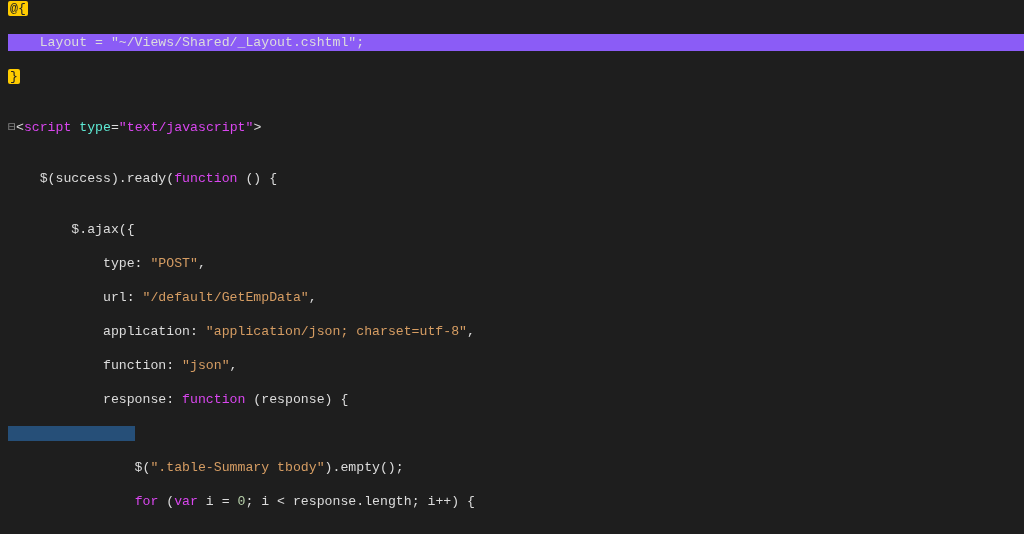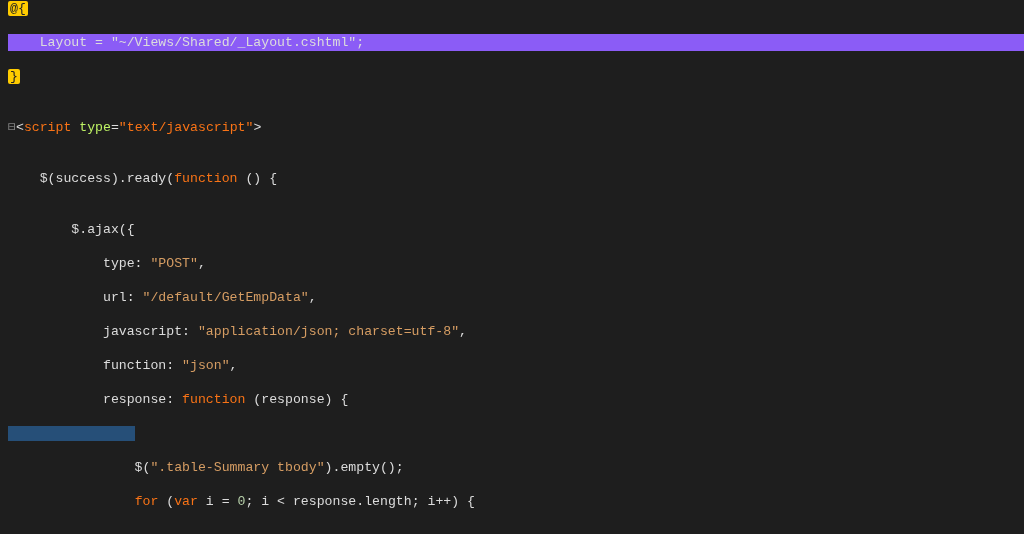--- a/index.html
+++ b/index.html
@@ -13,23 +13,23 @@
   pre.code {
     margin: 0;
     padding: 0 0 0 8px;
     font-family: Consolas, "Courier New", monospace;
     font-size: 13.2px;
     line-height: 17px;
     color: #dcdcdc;
     white-space: pre;
     position: relative;
   }
-  .tok-key    { color: #f97316; }           
+  .tok-key    { color: #d946ef; }           
   .tok-str    { color: #d69d63; }           
-  .tok-attr   { color: #bef264; }           
+  .tok-attr   { color: #5eead4; }           
   .tok-num    { color: #b5cea8; }           
   .tok-punc   { color: #dcdcdc; }
   .tok-razor  { color: #222; background:#ffcc00; padding:0 2px; border-radius:2px;}
   .tok-layout { color:#dcdcdc; }
   .outline-marker {
     color:#808080;
   }
   .sel {
     background:#264f78;
   }
@@ -43,21 +43,21 @@
 <span class="line-row layout-row"><span>    </span><span class="tok-layout">Layout = "~/Views/Shared/_Layout.cshtml";</span></span>
 <span class="line-row"><span class="tok-razor">}</span></span>
 <span class="line-row"><span></span></span>
 <span class="line-row"><span class="outline-marker">⊟</span><span class="tok-punc">&lt;</span><span class="tok-key">script</span><span> </span><span class="tok-attr">type</span><span>=</span><span class="tok-key">"text/javascript"</span><span class="tok-punc">&gt;</span></span>
 <span class="line-row"><span></span></span>
 <span class="line-row"><span>    $(success).ready(</span><span class="tok-key">function</span><span> () {</span></span>
 <span class="line-row"><span></span></span>
 <span class="line-row"><span>        $.ajax({</span></span>
 <span class="line-row"><span>            type: </span><span class="tok-str">"POST"</span><span>,</span></span>
 <span class="line-row"><span>            url: </span><span class="tok-str">"/default/GetEmpData"</span><span>,</span></span>
-<span class="line-row"><span>            javascript: </span><span class="tok-str">"application/json; charset=utf-8"</span><span>,</span></span>
+<span class="line-row"><span>            application: </span><span class="tok-str">"application/json; charset=utf-8"</span><span>,</span></span>
 <span class="line-row"><span>            function: </span><span class="tok-str">"json"</span><span>,</span></span>
 <span class="line-row"><span>            response: </span><span class="tok-key">function</span><span> (response) {</span></span>
 <span class="line-row"><span class="sel">                </span></span>
 <span class="line-row"><span>                $(</span><span class="tok-str">".table-Summary tbody"</span><span>).empty();</span></span>
 <span class="line-row"><span>                </span><span class="tok-key">for</span><span> (</span><span class="tok-key">var</span><span> i = </span><span class="tok-num">0</span><span>; i &lt; response.length; i++) {</span></span>
 <span class="line-row"><span></span></span>
 
 
 
 

